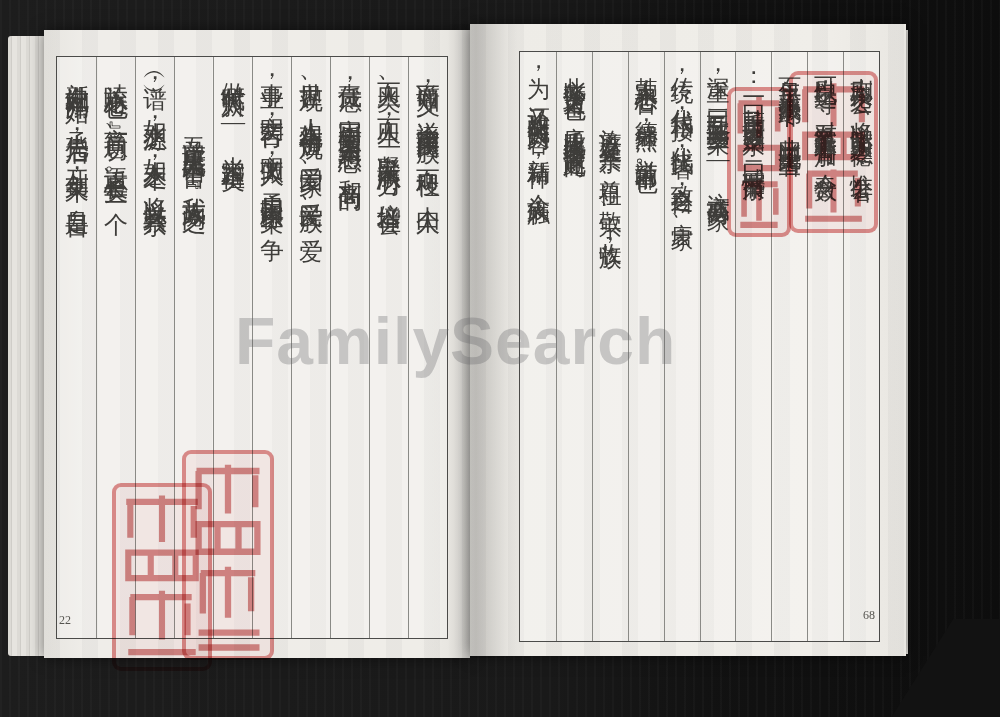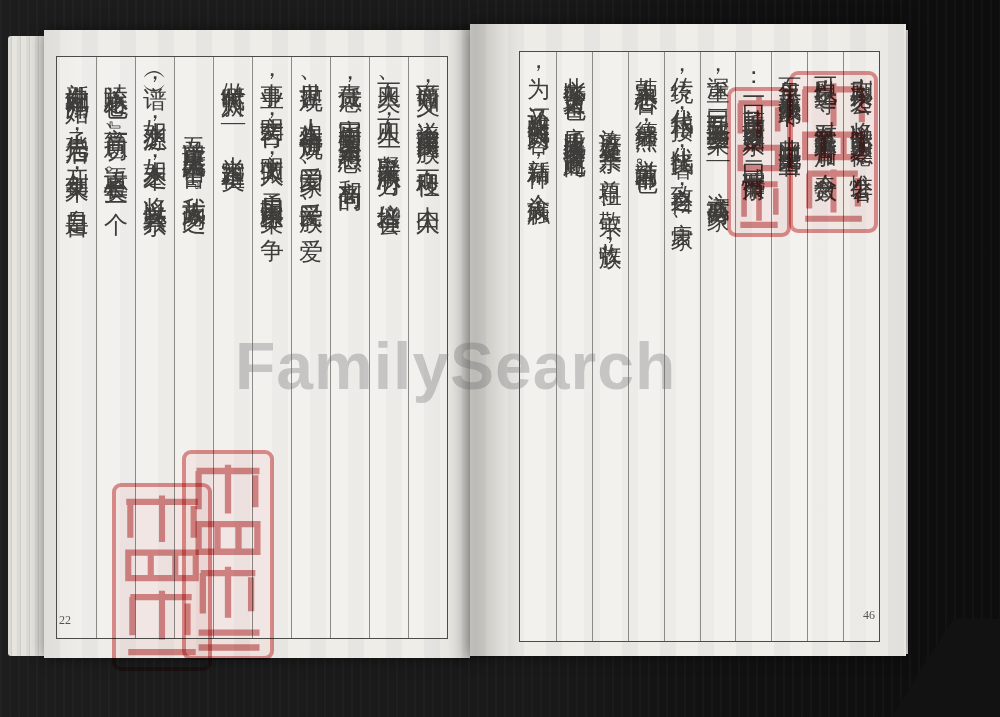--- a/index.html
+++ b/index.html
@@ -51,21 +51,21 @@
   #right-frame .col{width:35.9px;line-height:35.9px;font-size:23px;}
   
   .pagenum{position:absolute;font-size:12px;color:#55544f;font-family:"Liberation Serif",serif;}
   #pagenum-left{left:59px;top:613px;}
   #pagenum-right{left:863px;top:608px;}
   
   #watermark{
     position:absolute;left:235px;top:303px;width:540px;
     font-family:"Liberation Sans","DejaVu Sans",sans-serif;
     font-size:66px;font-weight:bold;color:rgba(95,95,98,0.30);
-    letter-spacing:1px;white-space:nowrap;pointer-events:none;margin-top:25px;
+    letter-spacing:1px;white-space:nowrap;pointer-events:none;
   }
   
   .seal{
     position:absolute;border:4px solid rgba(211,92,92,0.66);border-radius:9px;
     background:rgba(233,150,150,0.10);mix-blend-mode:multiply;
     box-sizing:border-box;overflow:hidden;
   }
   .seal svg{width:100%;height:100%;filter:blur(0.5px);opacity:0.75;}
   #seal-r1{left:789px;top:71px;width:89px;height:162px;}
   #seal-r2{left:727px;top:87px;width:64px;height:150px;}
@@ -105,21 +105,21 @@
     <div class="col">：一曰韩氏与唐氏古多姻亲，二曰戚谊情亲而</div>
     <div class="col">深重，三曰互敬互助多幸荣——这亦成吾两家</div>
     <div class="col">传统，代代相接，代比代著，致之今日，唐家、</div>
     <div class="col">韩家人心思古，德馨沛然，誉满邑郡也。</div>
     <div class="col">　　族谱之义在『亲亲、尊祖、敬宗、收族』，</div>
     <div class="col">此亦修谱之大旨也。唐氏此次修谱不仅遵此而</div>
     <div class="col">为，还又改加时代新内容、新精神，令族人触</div>
   </div>
 
   <div id="pagenum-left" class="pagenum">22</div>
-  <div id="pagenum-right" class="pagenum">46</div>
+  <div id="pagenum-right" class="pagenum">68</div>
 
   <div id="seal-r1" class="seal">
     <svg viewBox="0 0 80 150" preserveAspectRatio="none">
         <path d="M10 14 h60 M12 14 v32 M40 8 v42 M68 18 v28 M12 58 h56 v22 h-56 z M30 58 v22 M50 58 v22 M14 96 h50 M16 96 v34 M40 92 v42 M64 100 v28 M12 140 h56" stroke="#cc6666" stroke-width="6" fill="none"></path>
       </svg>
   </div>
   <div id="seal-r2" class="seal">
     <svg viewBox="0 0 60 140" preserveAspectRatio="none">
         <path d="M8 12 h44 M10 12 v30 M30 6 v40 M50 16 v24 M10 56 h40 v20 h-40 z M12 92 h38 M14 92 v32 M30 88 v40 M48 96 v26 M10 132 h40" stroke="#cc6666" stroke-width="6" fill="none"></path>
       </svg>

